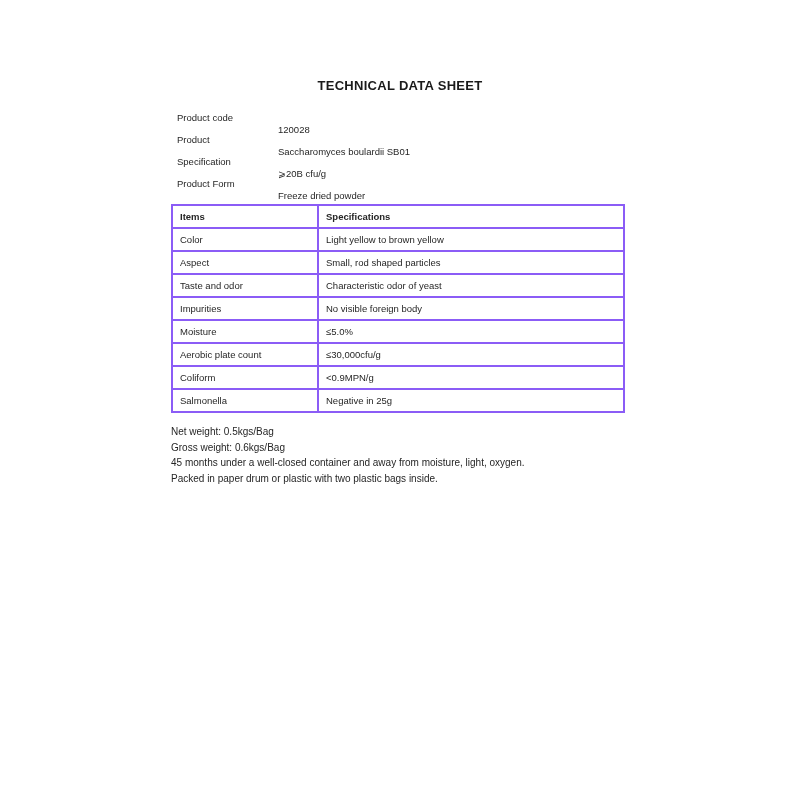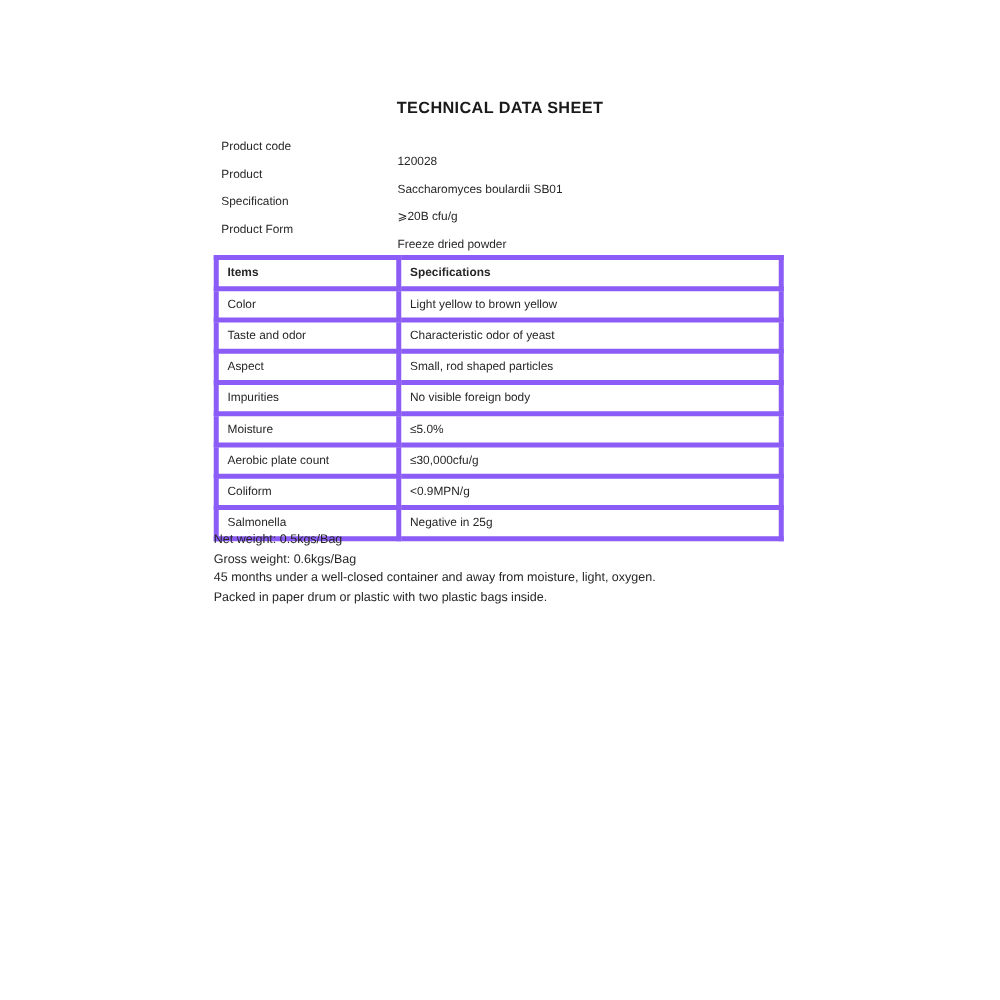--- a/index.html
+++ b/index.html
@@ -27,38 +27,37 @@
   .product-info {
     position: absolute;
     left: 177px;
     top: 106px;
     font-size: 9.5px;
   }
   .pi-row {
     display: flex;
     height: 22px;
     align-items: center;
-    gap: 40px;
   }
   .pi-label { width: 101px; flex: 0 0 101px; }
   .pi-value { white-space: nowrap; margin-top: 24px; }
   .spec-table {
     position: absolute;
     left: 171px;
     top: 204px;
     width: 452px;
     border-collapse: collapse;
     table-layout: fixed;
     font-size: 9.5px;
     color: #262626;
   }
   .spec-table col.c1 { width: 146px; }
   .spec-table col.c2 { width: 306px; }
   .spec-table th, .spec-table td {
-    border: 4px solid #8b5cf6;
+    border: 2px solid #8b5cf6;
     height: 21px;
     padding: 0 0 0 7px;
     text-align: left;
     font-weight: normal;
     white-space: nowrap;
     vertical-align: middle;
   }
   .spec-table thead th { font-weight: bold; }
   .notes {
     position: absolute;
@@ -116,26 +115,26 @@
         <th>Items</th>
         <th>Specifications</th>
       </tr>
     </thead>
     <tbody>
       <tr>
         <td>Color</td>
         <td>Light yellow to brown yellow</td>
       </tr>
       <tr>
+        <td>Aspect</td>
+        <td>Small, rod shaped particles</td>
+      </tr>
+      <tr>
         <td>Taste and odor</td>
         <td>Characteristic odor of yeast</td>
-      </tr>
-      <tr>
-        <td>Aspect</td>
-        <td>Small, rod shaped particles</td>
       </tr>
       <tr>
         <td>Impurities</td>
         <td>No visible foreign body</td>
       </tr>
       <tr>
         <td>Moisture</td>
         <td>≤5.0%</td>
       </tr>
       <tr>

